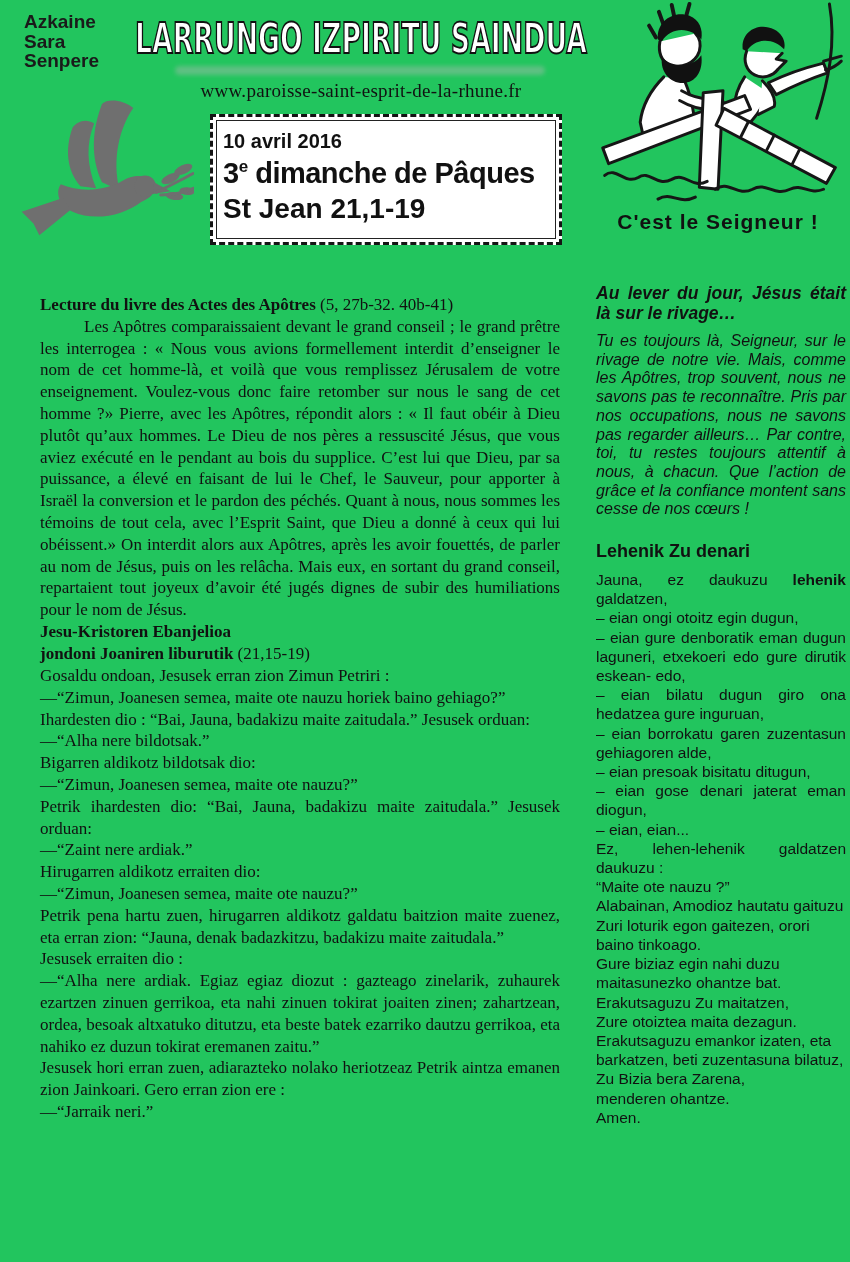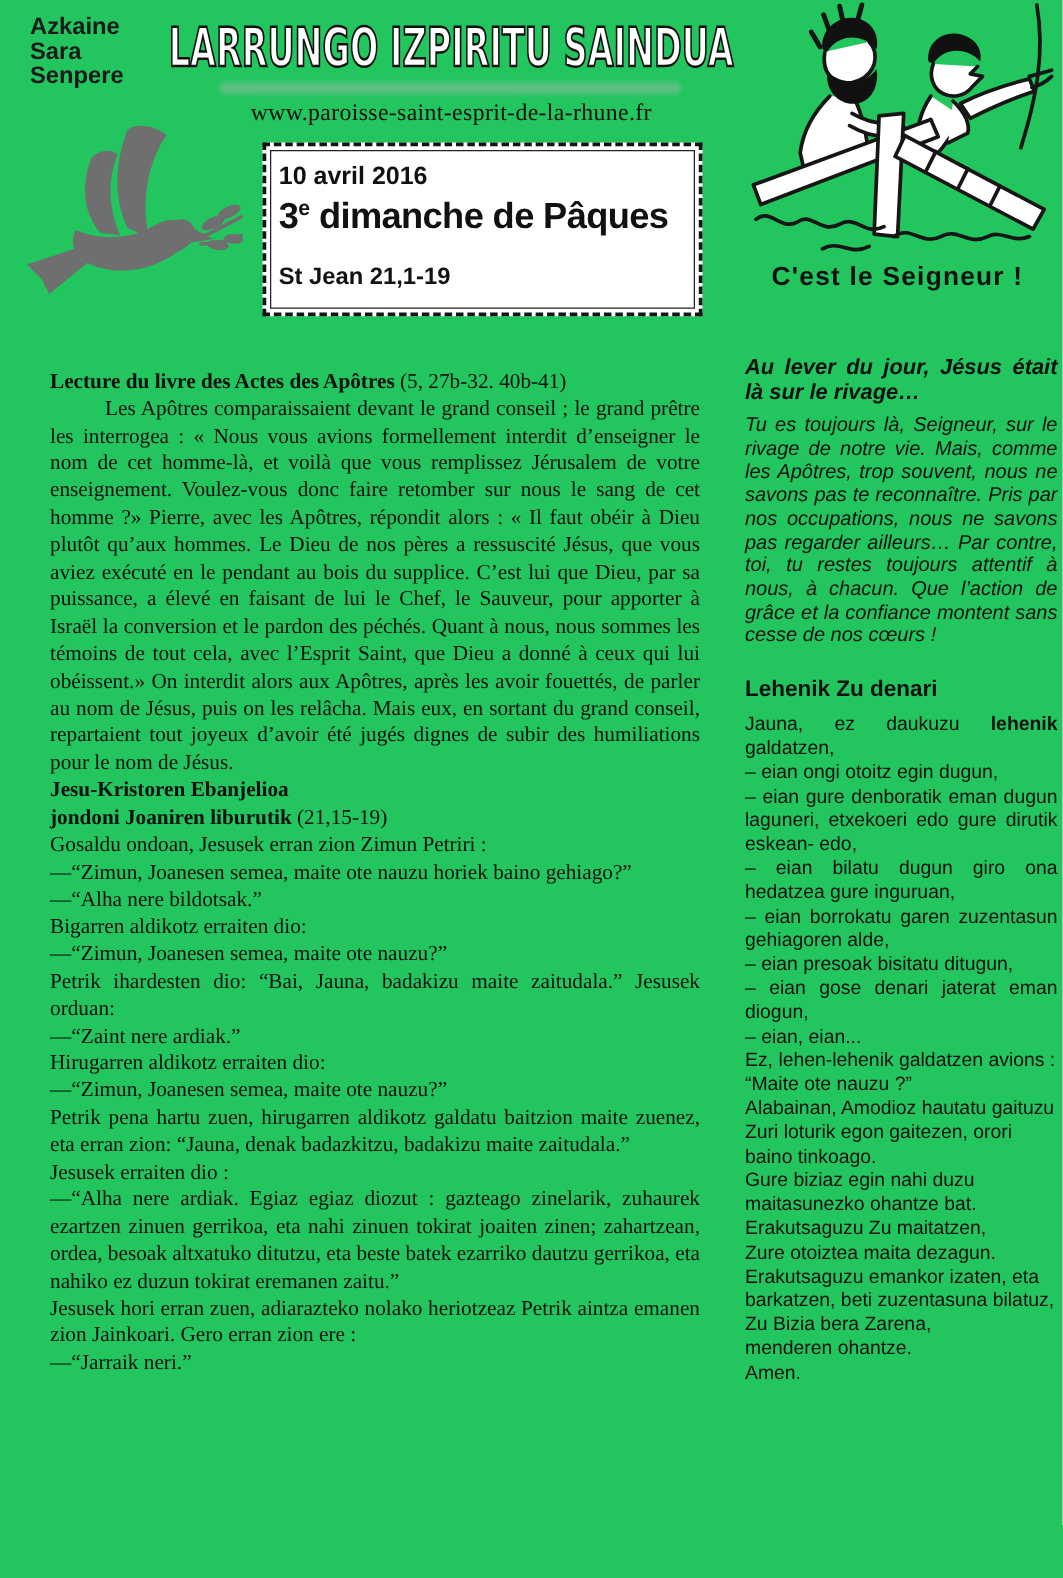--- a/index.html
+++ b/index.html
@@ -14,21 +14,21 @@
           opacity:.4;filter:blur(2px);border-radius:5px;}
   .website{position:absolute;left:130px;top:80px;width:462px;text-align:center;
            font-family:"Liberation Serif",serif;font-weight:normal;font-size:19px;letter-spacing:.3px;}
   .event-box{position:absolute;left:210px;top:114px;width:352px;box-sizing:border-box;
              border:3px dashed #141414;padding:3px;background:#fff;}
   .event-box-inner{border:1px solid #222;padding:9px 6px 13px;
                    font-family:"Liberation Sans",sans-serif;font-weight:bold;}
   .event-date{font-size:20px;}
   .event-title{font-size:29px;margin-top:4px;letter-spacing:-.5px;}
   .event-title sup{font-size:17px;}
-  .event-ref{font-size:19px;margin-top:20px;}
+  .event-ref{font-size:28px;margin-top:3px;}
   .dove{position:absolute;left:8px;top:98px;width:186px;height:152px;}
   .boat{position:absolute;left:597px;top:0px;width:250px;height:207px;}
   .caption{position:absolute;left:588px;top:210px;width:260px;text-align:center;
            font-family:"Liberation Sans",sans-serif;font-weight:bold;font-size:21px;
            letter-spacing:1px;}
 
   
   .col-left{position:absolute;left:40px;top:294px;width:520px;
             font-family:"Liberation Serif",serif;font-size:17px;line-height:21.8px;}
   .col-left p{margin:0;text-align:justify;}
@@ -131,22 +131,23 @@
   <div class="caption">C'est le Seigneur !</div>
 
   <div class="col-left">
     <p class="read-head"><span>Lecture du livre des Actes des Apôtres</span><span class="ref"> (5, 27b-32. 40b-41)</span></p>
     <p class="indent">Les Apôtres comparaissaient devant le grand conseil ; le grand prêtre les interrogea :  « Nous vous avions formellement interdit d’enseigner le nom de cet homme-là, et voilà que vous remplissez Jérusalem de votre enseignement. Voulez-vous donc faire retomber sur nous le sang de cet homme ?» Pierre, avec les Apôtres, répondit alors : « Il faut obéir à Dieu plutôt qu’aux hommes. Le Dieu de nos pères a ressuscité Jésus, que vous aviez exécuté en le pendant au bois du supplice. C’est lui que Dieu, par sa puissance, a élevé en faisant de lui le Chef, le Sauveur, pour apporter à Israël la conversion et le pardon des péchés. Quant à nous, nous sommes les témoins de tout cela, avec l’Esprit Saint, que Dieu a donné à ceux qui lui obéissent.» On interdit alors aux Apôtres, après les avoir fouettés, de parler au nom de Jésus, puis on les relâcha. Mais eux, en sortant du grand conseil, repartaient tout joyeux d’avoir été jugés dignes de subir des humiliations pour le nom de Jésus.</p>
 
     <p class="gospel-head"><span>Jesu-Kristoren Ebanjelioa</span><br><span>jondoni Joaniren liburutik</span><span class="ref"> (21,15-19)</span></p>
 
     <p>Gosaldu ondoan, Jesusek erran zion Zimun Petriri :</p>
     <p>—“Zimun, Joanesen semea, maite ote nauzu horiek baino gehiago?”</p>
+    <p>Ihardesten dio : “Bai, Jauna, badakizu maite zaitudala.” Jesusek orduan:</p>
     <p>—“Alha nere bildotsak.”</p>
-    <p>Bigarren aldikotz erraiten dio:</p>
+    <p>Bigarren aldikotz bildotsak dio:</p>
     <p>—“Zimun, Joanesen semea, maite ote nauzu?”</p>
     <p>Petrik ihardesten dio: “Bai, Jauna, badakizu maite zaitudala.” Jesusek orduan:</p>
     <p>—“Zaint nere ardiak.”</p>
     <p>Hirugarren aldikotz erraiten dio:</p>
     <p>—“Zimun, Joanesen semea, maite ote nauzu?”</p>
     <p>Petrik pena hartu zuen, hirugarren aldikotz galdatu baitzion maite zuenez, eta erran zion: “Jauna, denak badazkitzu, badakizu maite zaitudala.”</p>
     <p>Jesusek erraiten dio :</p>
     <p>—“Alha nere ardiak. Egiaz egiaz diozut : gazteago zinelarik, zuhaurek ezartzen zinuen gerrikoa, eta nahi zinuen tokirat joaiten zinen; zahartzean, ordea, besoak altxatuko ditutzu, eta beste batek ezarriko dautzu gerrikoa, eta nahiko ez duzun tokirat eremanen zaitu.”</p>
     <p>Jesusek hori erran zuen, adiarazteko nolako heriotzeaz Petrik aintza emanen zion Jainkoari. Gero erran zion ere :</p>
     <p>—“Jarraik neri.”</p>
@@ -159,21 +160,21 @@
     <div class="prayer-head">Lehenik Zu denari</div>
     <div class="prayer">
       <p class="just"><span>Jauna, ez daukuzu </span><span class="b">lehenik</span><span> galdatzen,</span></p>
       <p class="just">– eian ongi otoitz egin dugun,</p>
       <p class="just">– eian gure denboratik eman dugun laguneri, etxekoeri edo gure dirutik eskean- edo,</p>
       <p class="just">– eian bilatu dugun giro ona hedatzea gure inguruan,</p>
       <p class="just">– eian borrokatu garen zuzentasun gehiagoren alde,</p>
       <p class="just">– eian presoak bisitatu ditugun,</p>
       <p class="just">– eian gose denari jaterat eman diogun,</p>
       <p>– eian, eian...</p>
-      <p class="just">Ez, lehen-lehenik galdatzen avions :</p>
+      <p class="just">Ez, lehen-lehenik galdatzen daukuzu :</p>
       <p>“Maite ote nauzu ?”</p>
       <p>Alabainan, Amodioz hautatu gaituzu Zuri loturik egon gaitezen, orori baino tinkoago.</p>
       <p>Gure biziaz egin nahi duzu maitasunezko ohantze bat.</p>
       <p>Erakutsaguzu Zu maitatzen,</p>
       <p>Zure otoiztea maita dezagun.</p>
       <p>Erakutsaguzu emankor izaten, eta barkatzen, beti zuzentasuna bilatuz,</p>
       <p>Zu Bizia bera Zarena,</p>
       <p>menderen ohantze.</p>
       <p>Amen.</p>
     </div>

